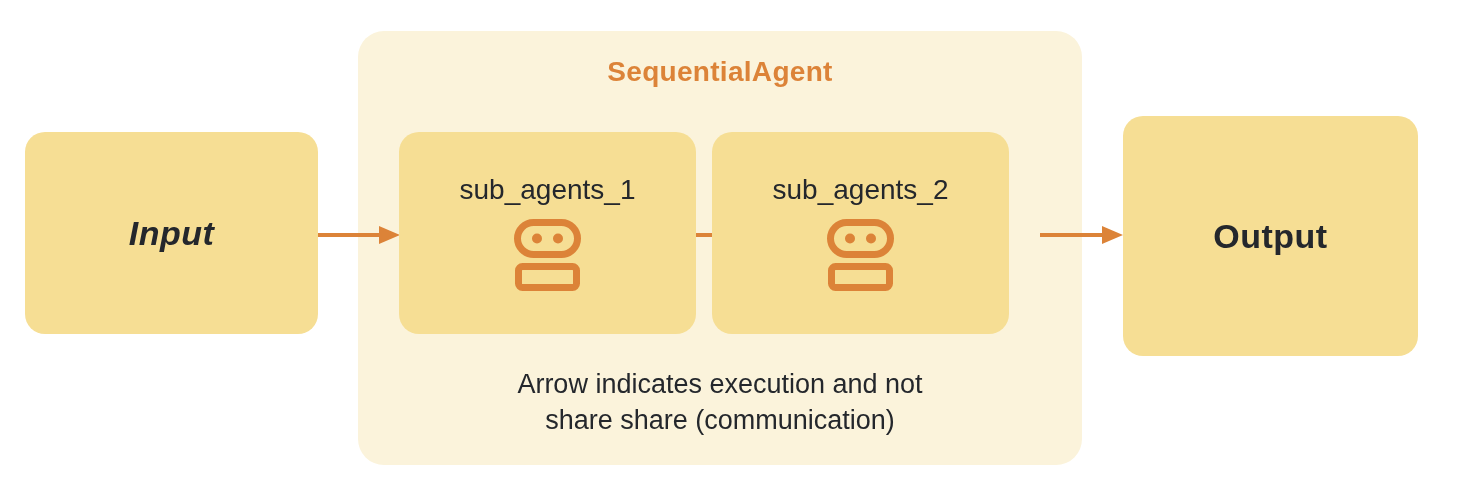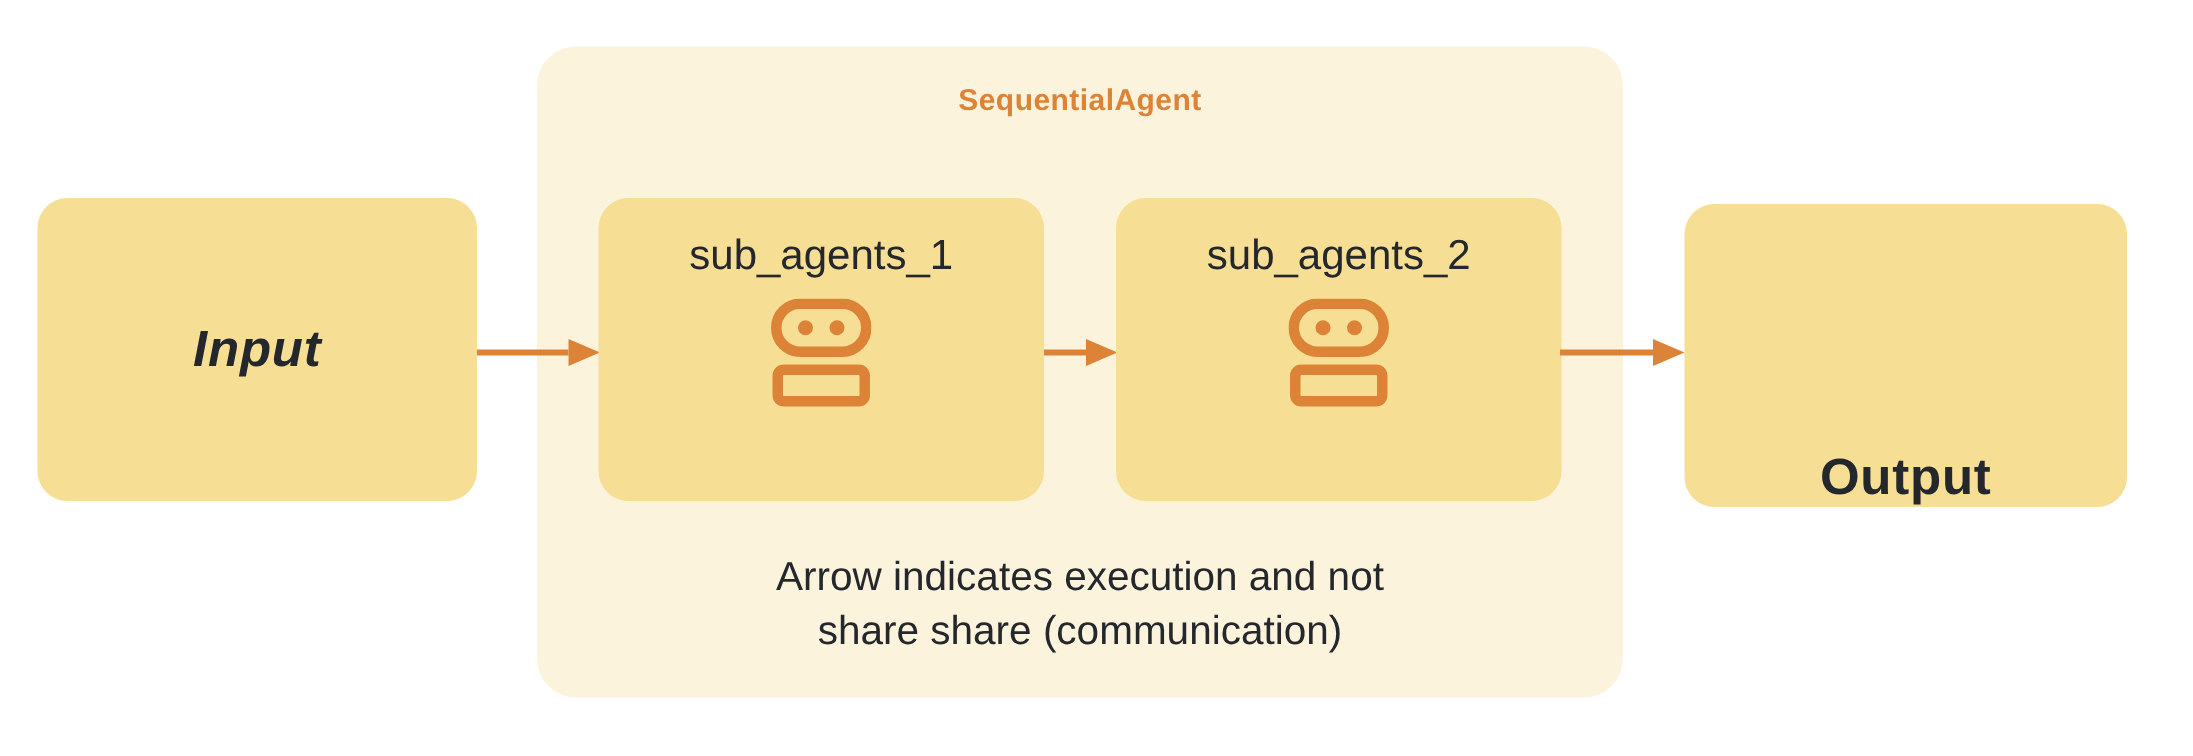--- a/index.html
+++ b/index.html
@@ -30,53 +30,53 @@
     justify-content: center;
   }
   .io-label {
     font-size: 34px;
     font-weight: 700;
     color: var(--text-dark);
     letter-spacing: 0.5px;
   }
 
   .input-node  { left: 25px;   top: 132px; width: 293px; height: 202px; font-style: italic; }
-  .output-node { left: 1123px; top: 136px; width: 295px; height: 202px; align-items: flex-end; }
+  .output-node { left: 1123px; top: 116px; width: 295px; height: 240px; }
 
   .agent-container {
     position: absolute;
     left: 358px; top: 31px;
     width: 724px; height: 434px;
     background: var(--container-fill);
     border-radius: 26px;
   }
   .container-title {
     position: absolute;
     left: 358px; top: 56px;
     width: 724px;
     text-align: center;
-    font-size: 20px;
+    font-size: 28px;
     font-weight: 600;
     color: var(--accent-orange);
     letter-spacing: 0.3px;
   }
 
   .sub-node {
     position: absolute;
     top: 132px;
     width: 297px; height: 202px;
     background: var(--node-fill);
     border-radius: 20px;
     display: flex;
     flex-direction: column;
     align-items: center;
-    padding-top: 22px;
+    padding-top: 42px;
   }
   .sub-node-1 { left: 399px; }
-  .sub-node-2 { left: 744px; }
+  .sub-node-2 { left: 712px; }
   .sub-label {
     font-size: 28px;
     font-weight: 400;
     color: var(--text-dark);
   }
   .robot-icon {
     margin-top: 13px;
     width: 67px;
     height: 73px;
     color: var(--accent-orange);

